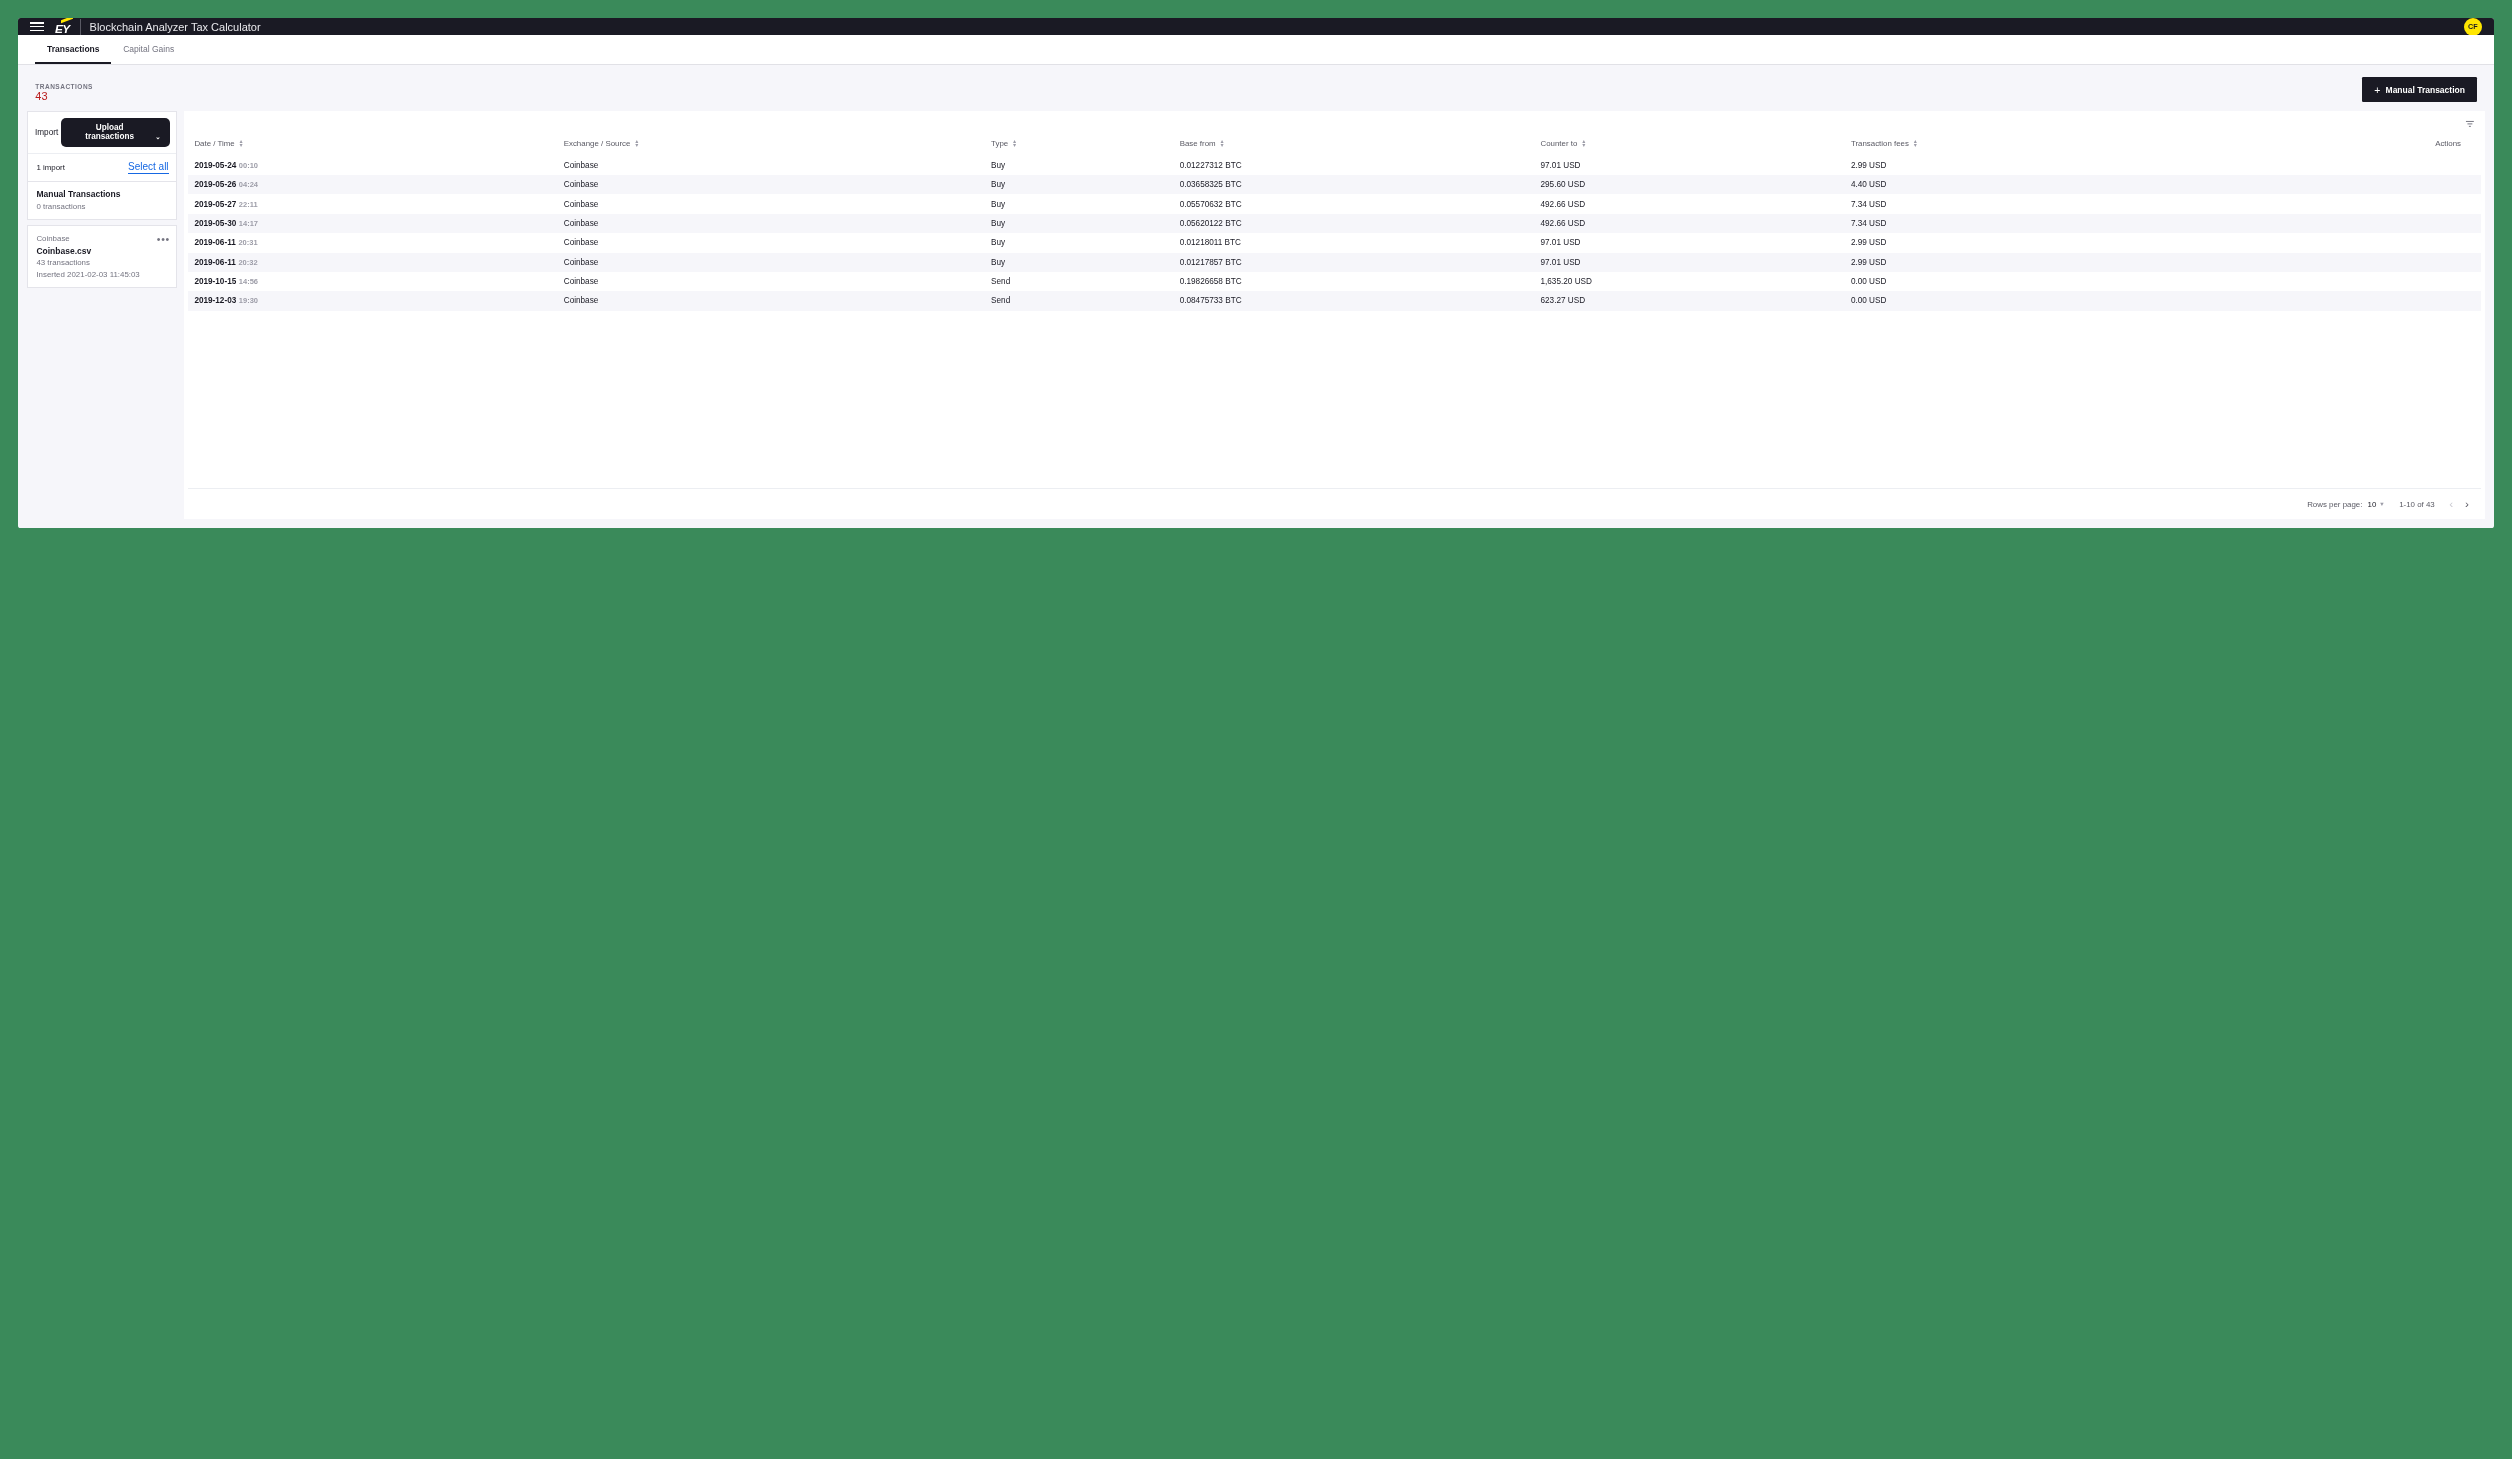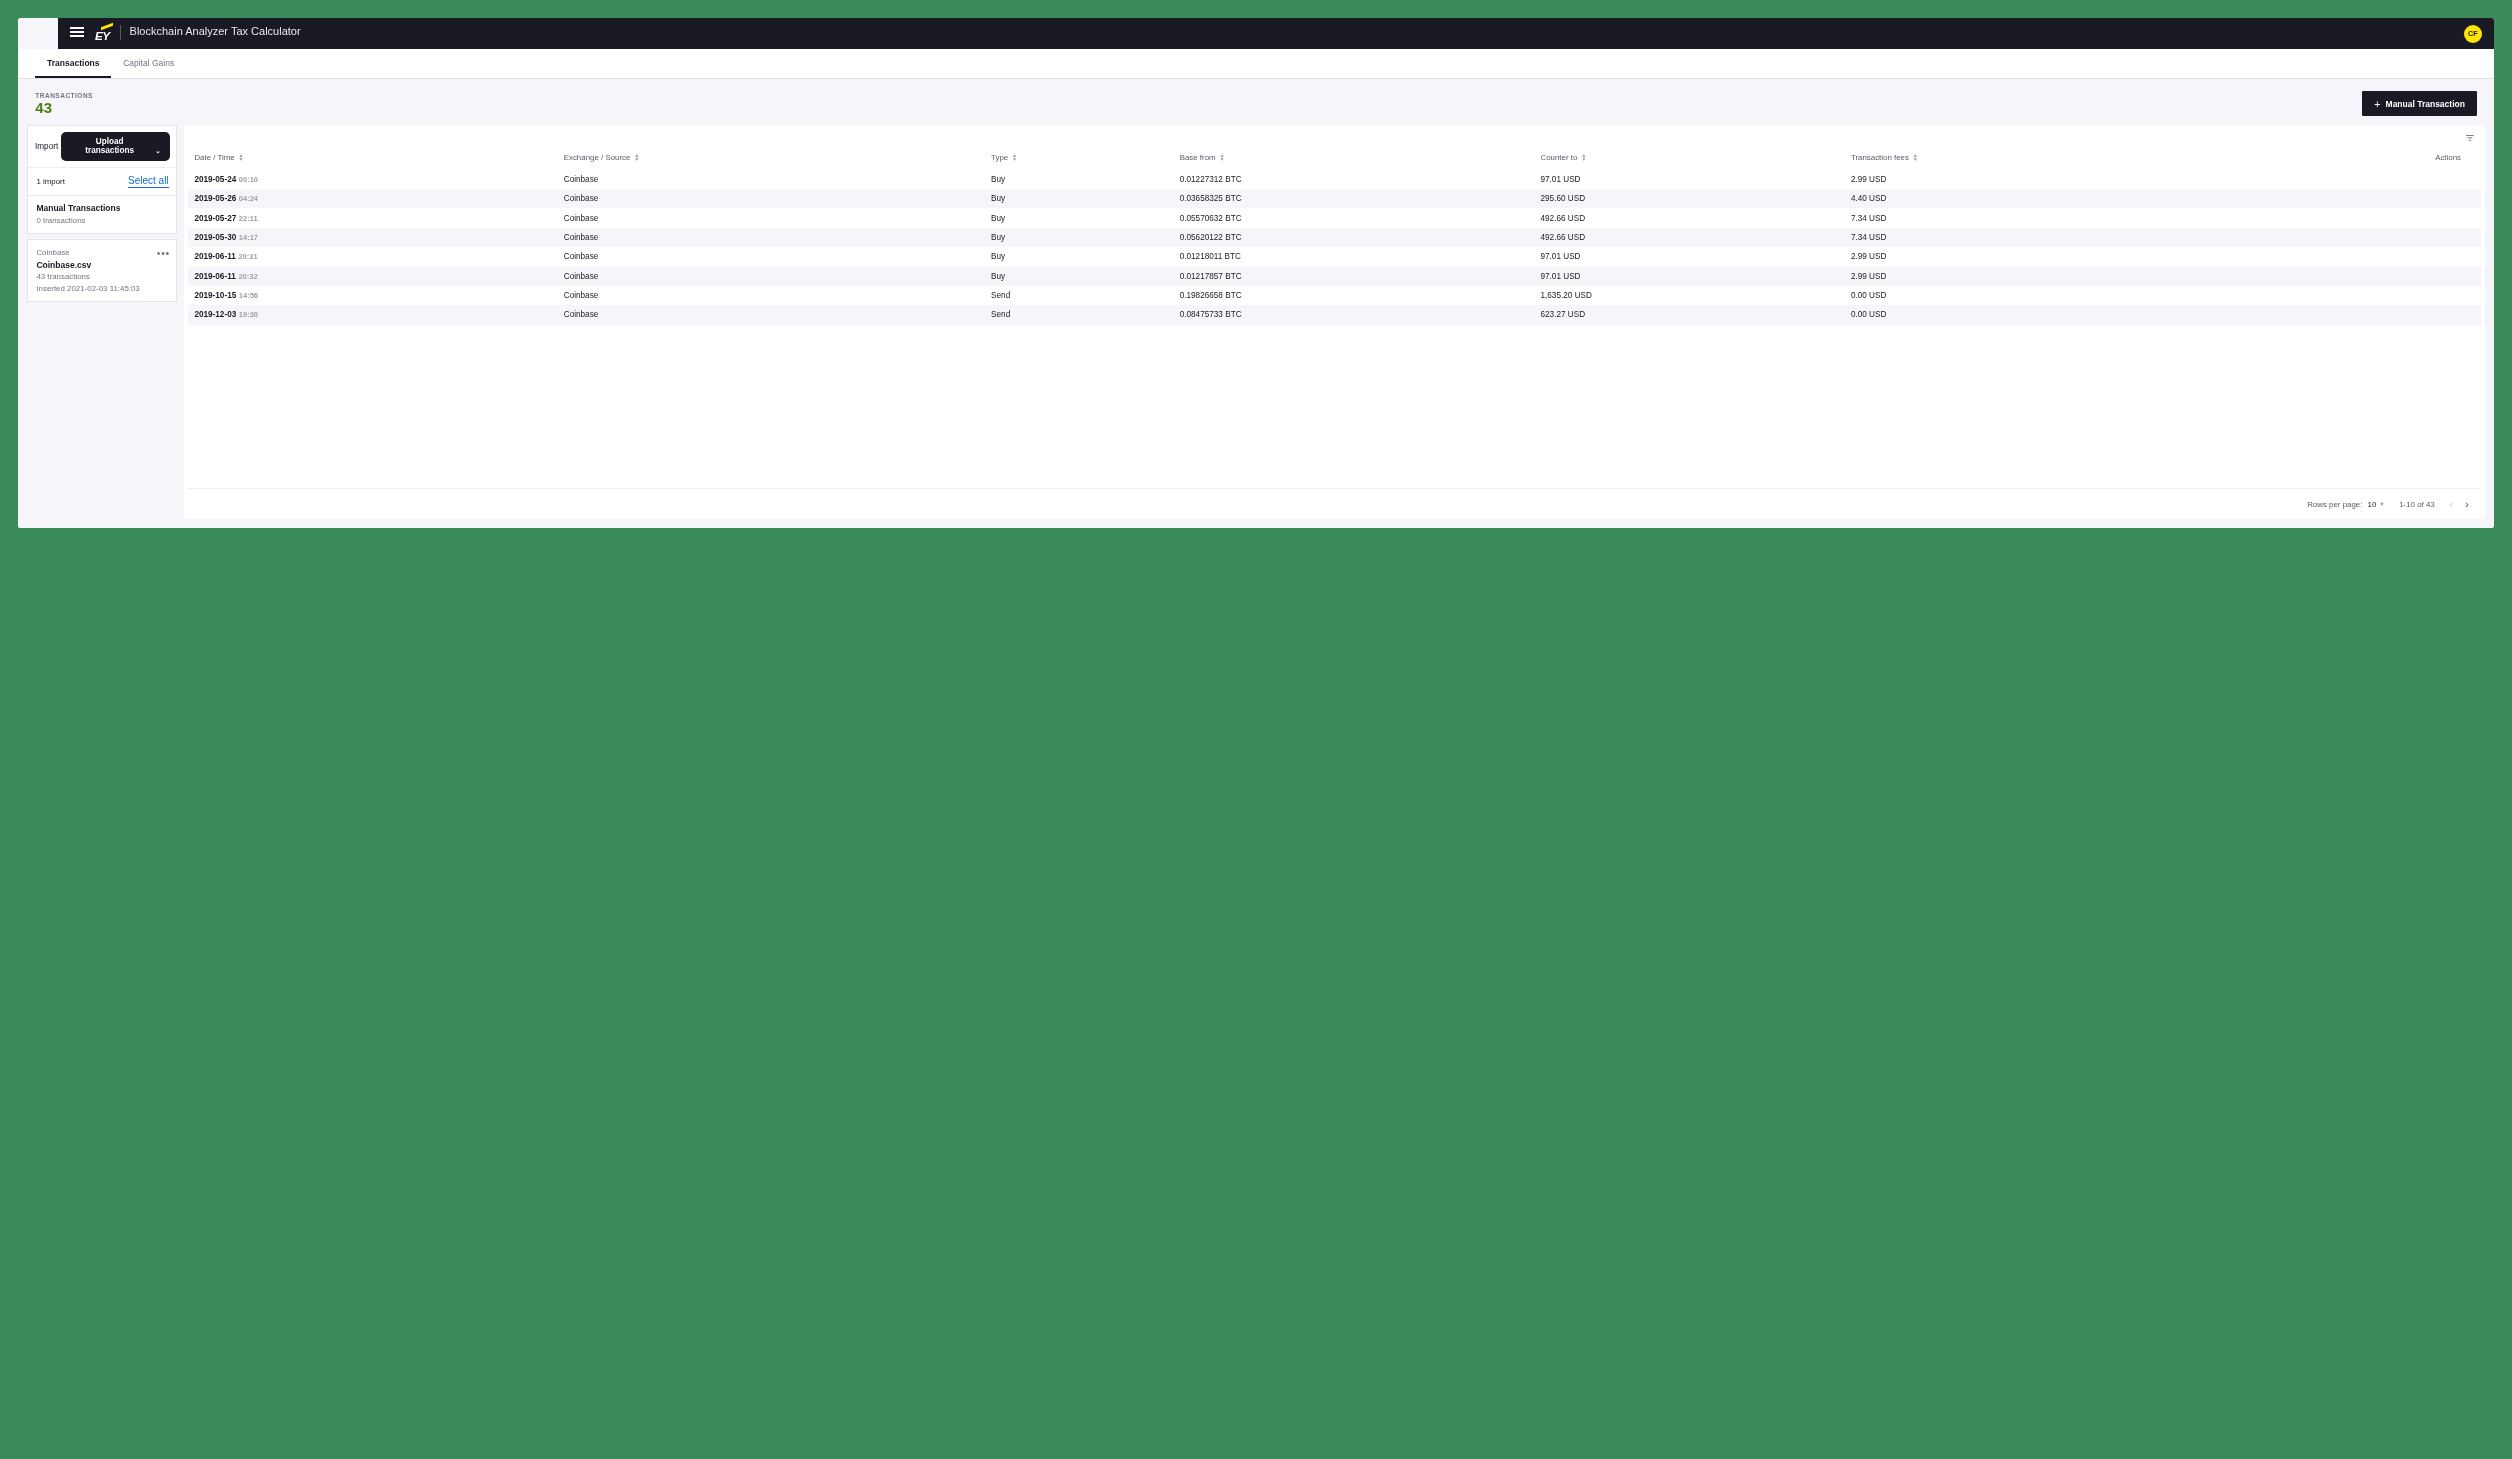--- a/index.html
+++ b/index.html
@@ -17,23 +17,23 @@
     min-height: 510px;
     display: flex;
     flex-direction: column;
   }
 
   
   .app-header {
     background: #1a1a24;
     color: #fff;
     display: flex;
+    align-items: center;
     padding: 6.5px 11.8px;
-    height: 31px;
-    margin-left: 40px;
+    height: 17px;
   }
   .hamburger {
     width: 14.4px; height: 14.4px;
     display: flex; flex-direction: column; justify-content: center; gap: 2.6px;
     cursor: pointer;
     margin-right: 10.5px;
   }
   .hamburger span { height: 1.3px; background: #fff; display: block; }
   .ey-logo {
     display: flex; align-items: flex-end; gap: 1.3px;
@@ -79,21 +79,21 @@
   .sub-header {
     display: flex;
     align-items: flex-end;
     padding: 11.8px 17px 9.2px;
   }
   .count-block .lbl {
     font-size: 6.5px; letter-spacing: 0.5px; color: #747480; font-weight: 600;
     text-transform: uppercase;
   }
   .count-block .val {
-    font-size: 15px; font-weight: 700; color: #4d7c0f;
+    font-size: 11px; font-weight: 400; color: #b91c1c;
   }
   .sub-header .spacer { flex: 1; }
   .manual-btn {
     background: #1a1a24; color: #fff; border: none;
     padding: 6.5px 11.8px; font-size: 8.5px; font-weight: 700;
     display: flex; align-items: center; gap: 5.2px; cursor: pointer;
     border-radius: 1.3px;
   }
   .manual-btn .plus { font-size: 10.5px; font-weight: 400; }
 

